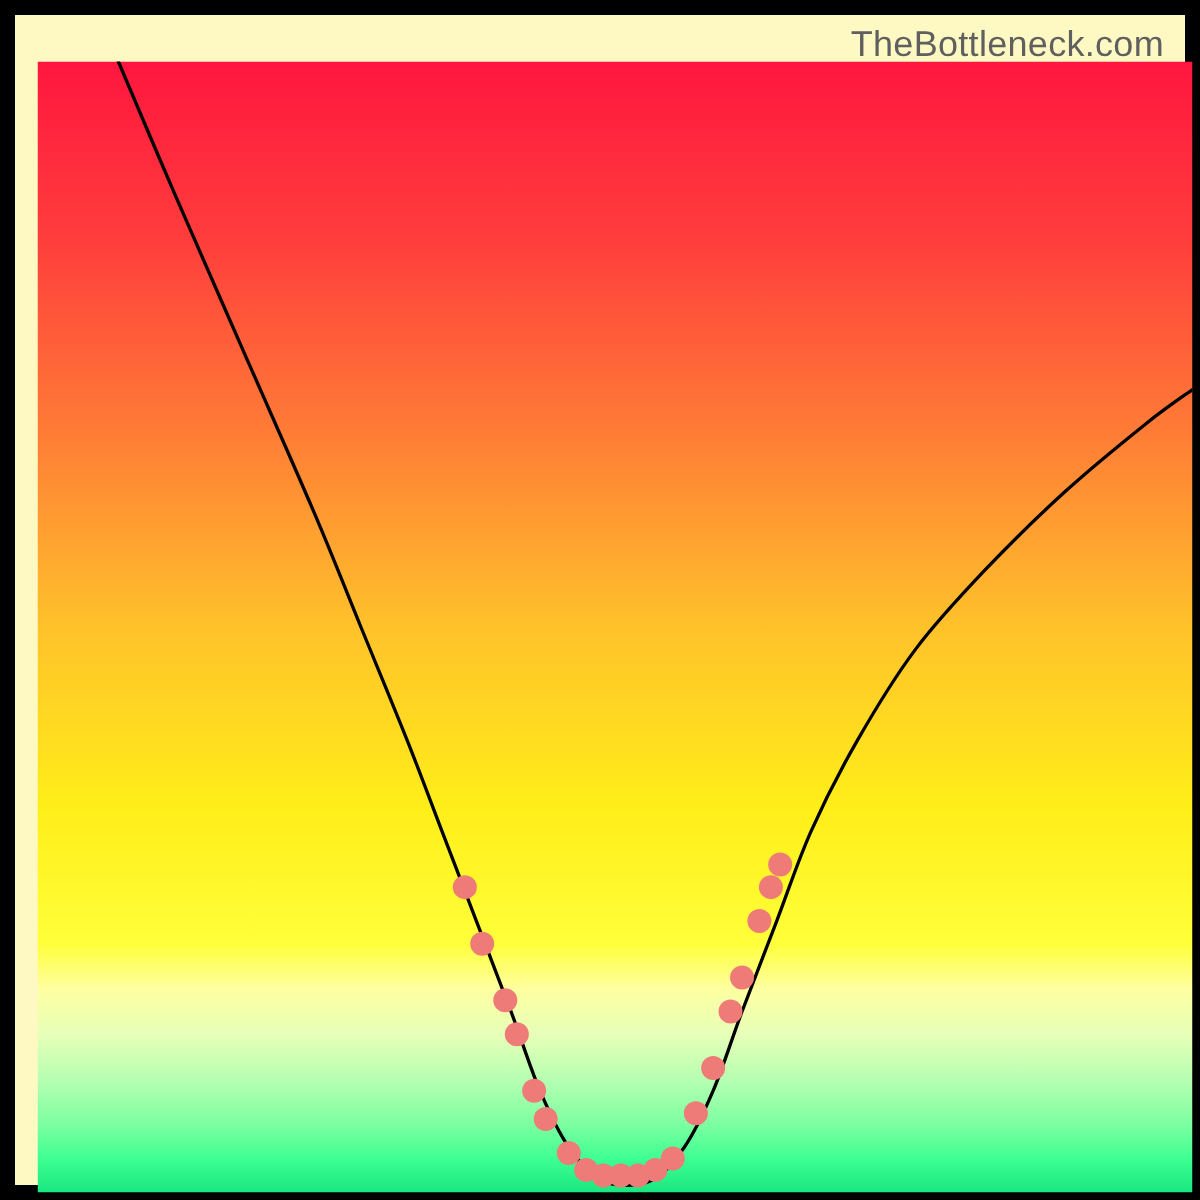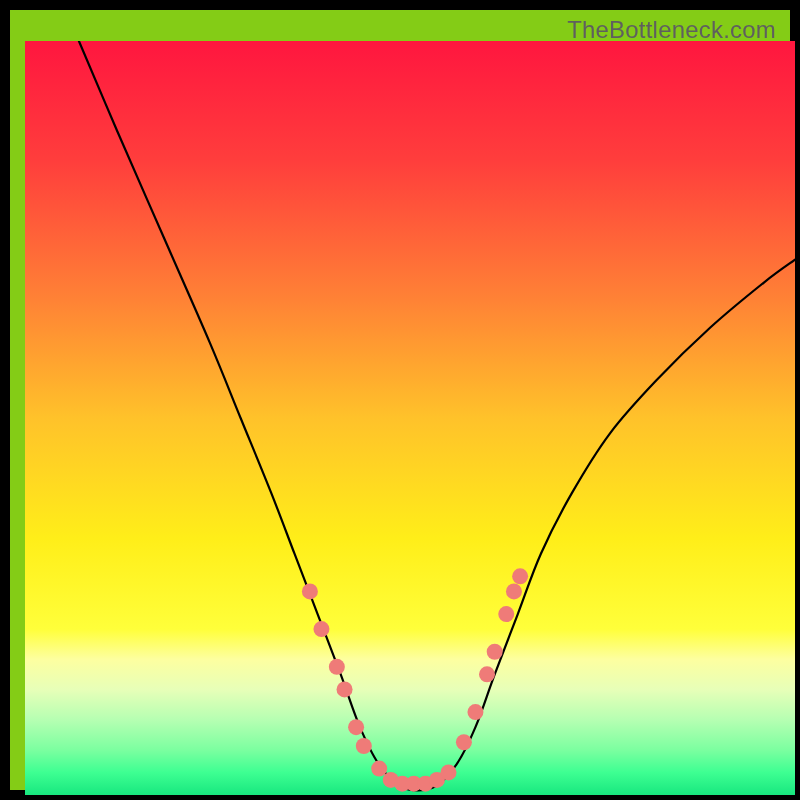--- a/index.html
+++ b/index.html
@@ -10,21 +10,21 @@
     background: #000;
     overflow: hidden;
     font-family: Arial, Helvetica, sans-serif;
   }
   .frame {
     position: absolute;
     left: 10px;
     top: 10px;
     width: 780px;
     height: 780px;
-    background: #84cc16;
+    background: #fef9c3;
     text-align: right;
   }
   .plot {
     position: absolute;
     left: 15px;
     top: 31px;
     width: 770px;
     height: 754px;
   }
   .plot svg {

